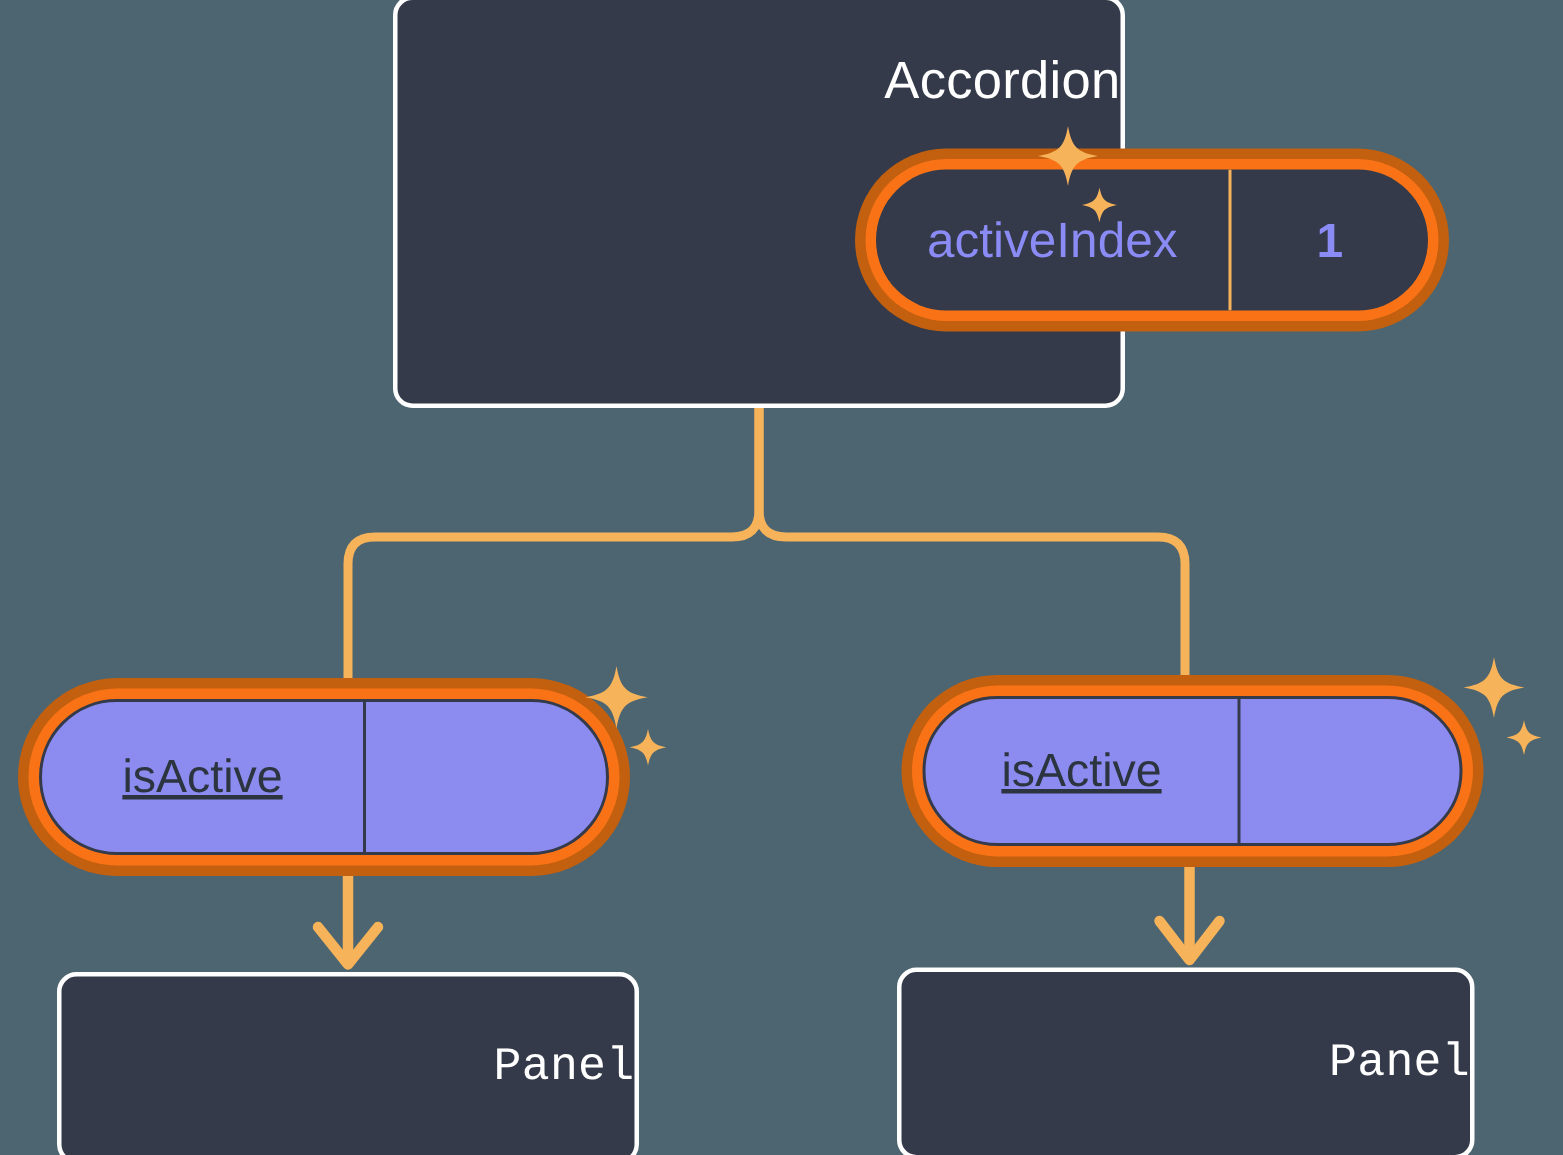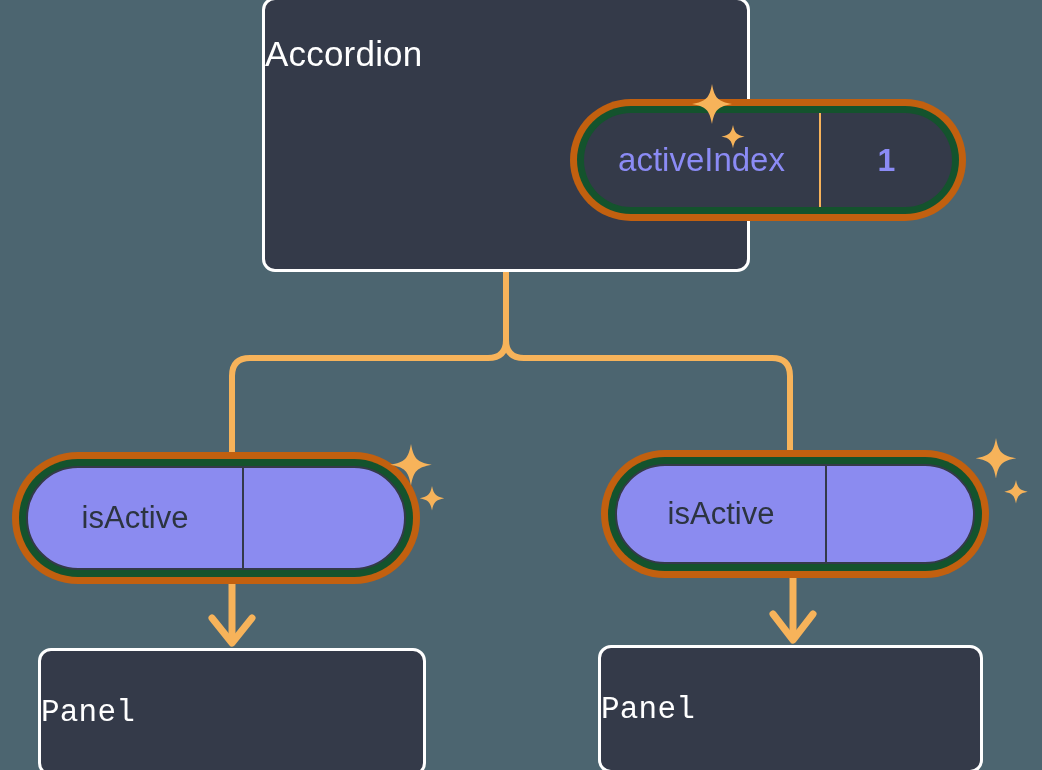--- a/index.html
+++ b/index.html
@@ -20,21 +20,21 @@
     background:#343a49;
     border:3px solid #ffffff;
     border-radius:13px;
     box-sizing:border-box;
   }
   .card-title{
     color:#ffffff;
     font-size:35px;
     font-weight:400;
     letter-spacing:.2px;
-    text-align:left;
+    text-align:right;
     white-space:nowrap;
   }
 
   #accordion-card{left:262px;top:-3px;width:488px;height:275px;}
   #accordion-card .card-title{position:absolute;top:34px;left:0;right:0;}
 
   .panel-card{height:128px;}
   .panel-card .card-title{
     position:absolute;left:0;right:0;top:50%;
     transform:translateY(-50%);
@@ -49,21 +49,21 @@
     position:absolute;
     box-sizing:border-box;
     border-radius:999px;
     background:#c2600f;                 
     padding:7px;
     display:flex;
   }
   .pill-mid{
     flex:1;
     border-radius:999px;
-    background:#14532d;                 
+    background:#f97316;                 
     padding:7px;
     display:flex;
     box-sizing:border-box;
   }
   .pill-inner{
     flex:1;
     border-radius:999px;
     display:flex;
     align-items:stretch;
     box-sizing:border-box;
@@ -87,20 +87,21 @@
   }
 
   
   .pill-purple .pill-inner{
     background:#8b8bf0;
     border:2px solid #343a49;
   }
   .pill-purple .pill-key{
     color:#2c3440;font-size:31px;font-weight:400;
     border-right:2px solid #343a49;
+    text-decoration:underline;
   }
   .pill-purple .pill-val{
     flex:1;color:#242c38;font-size:31px;font-weight:700;
   }
 
   #pill-isactive-false{left:12px;top:452px;width:408px;height:132px;}
   #pill-isactive-false .pill-key{flex:0 0 216px;}
 
   #pill-isactive-true{left:601px;top:450px;width:388px;height:128px;}
   #pill-isactive-true .pill-key{flex:0 0 210px;}

